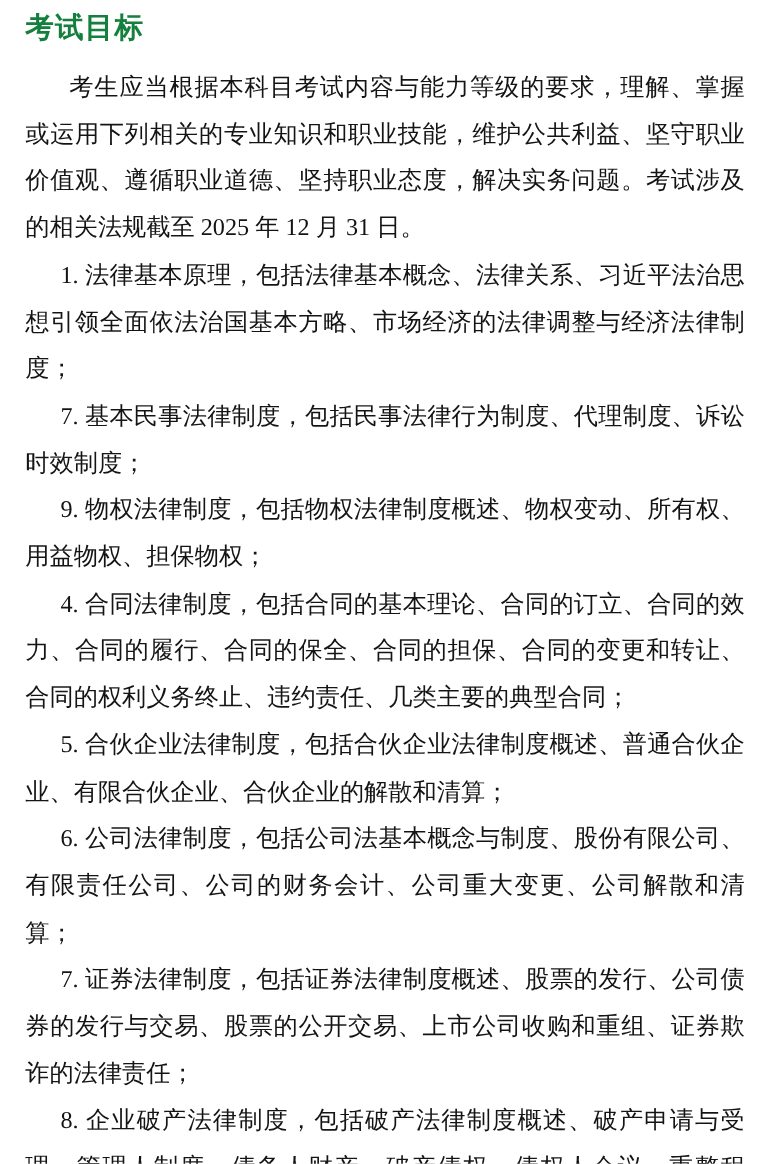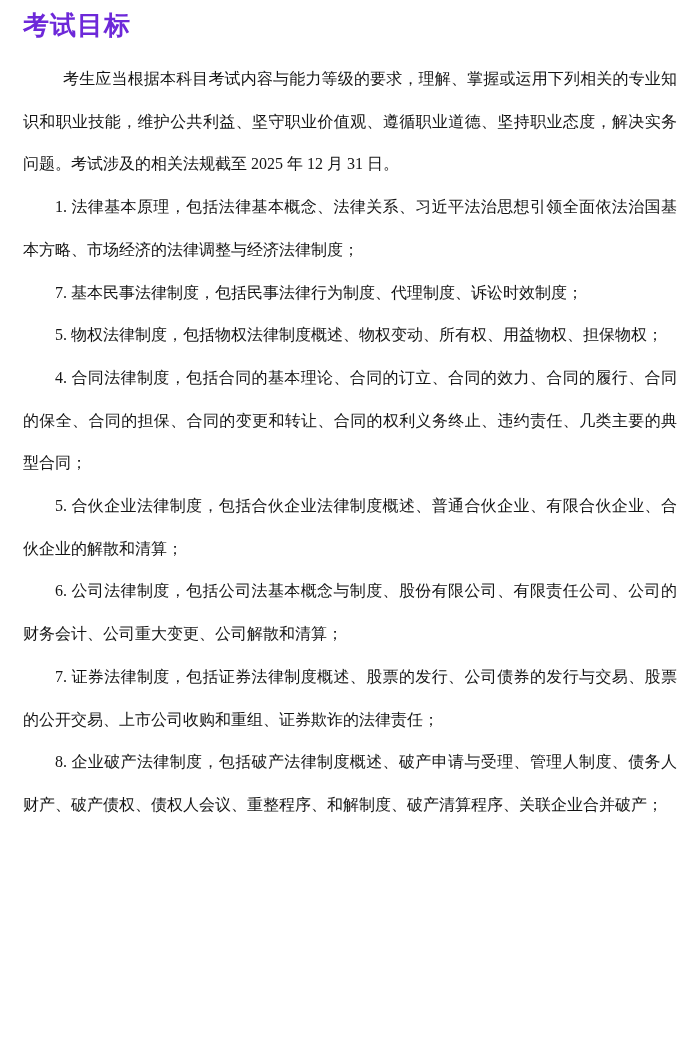--- a/index.html
+++ b/index.html
@@ -18,26 +18,26 @@
     height: 1058px;
     padding: 10px 23px 0 23px;
     background: #ffffff;
   }
   .doc-title {
     font-family: "Liberation Sans", "DejaVu Sans", sans-serif;
     font-size: 26px;
     font-weight: 700;
     letter-spacing: 1px;
     line-height: 30px;
-    color: #6d28d9;
+    color: #15803d;
     margin: 0 0 18px 0;
   }
   .para {
     font-family: "Liberation Serif", "DejaVu Serif", serif;
-    font-size: 16px;
+    font-size: 22px;
     line-height: 42.7px;
     color: #141414;
     margin: 0;
     text-align: justify;
     word-break: normal;
   }
   .para.intro {
     text-indent: 40px;
   }
   .para.num {
@@ -49,21 +49,21 @@
 
 <div class="page">
   <h1 class="doc-title">考试目标</h1>
 
   <p class="para intro">考生应当根据本科目考试内容与能力等级的要求，理解、掌握或运用下列相关的专业知识和职业技能，维护公共利益、坚守职业价值观、遵循职业道德、坚持职业态度，解决实务问题。考试涉及的相关法规截至 2025 年 12 月 31 日。</p>
 
   <p class="para num">1. 法律基本原理，包括法律基本概念、法律关系、习近平法治思想引领全面依法治国基本方略、市场经济的法律调整与经济法律制度；</p>
 
   <p class="para num">7. 基本民事法律制度，包括民事法律行为制度、代理制度、诉讼时效制度；</p>
 
-  <p class="para num">5. 物权法律制度，包括物权法律制度概述、物权变动、所有权、用益物权、担保物权；</p>
+  <p class="para num">9. 物权法律制度，包括物权法律制度概述、物权变动、所有权、用益物权、担保物权；</p>
 
   <p class="para num">4. 合同法律制度，包括合同的基本理论、合同的订立、合同的效力、合同的履行、合同的保全、合同的担保、合同的变更和转让、合同的权利义务终止、违约责任、几类主要的典型合同；</p>
 
   <p class="para num">5. 合伙企业法律制度，包括合伙企业法律制度概述、普通合伙企业、有限合伙企业、合伙企业的解散和清算；</p>
 
   <p class="para num">6. 公司法律制度，包括公司法基本概念与制度、股份有限公司、有限责任公司、公司的财务会计、公司重大变更、公司解散和清算；</p>
 
   <p class="para num">7. 证券法律制度，包括证券法律制度概述、股票的发行、公司债券的发行与交易、股票的公开交易、上市公司收购和重组、证券欺诈的法律责任；</p>
 
   <p class="para num">8. 企业破产法律制度，包括破产法律制度概述、破产申请与受理、管理人制度、债务人财产、破产债权、债权人会议、重整程序、和解制度、破产清算程序、关联企业合并破产；</p>

